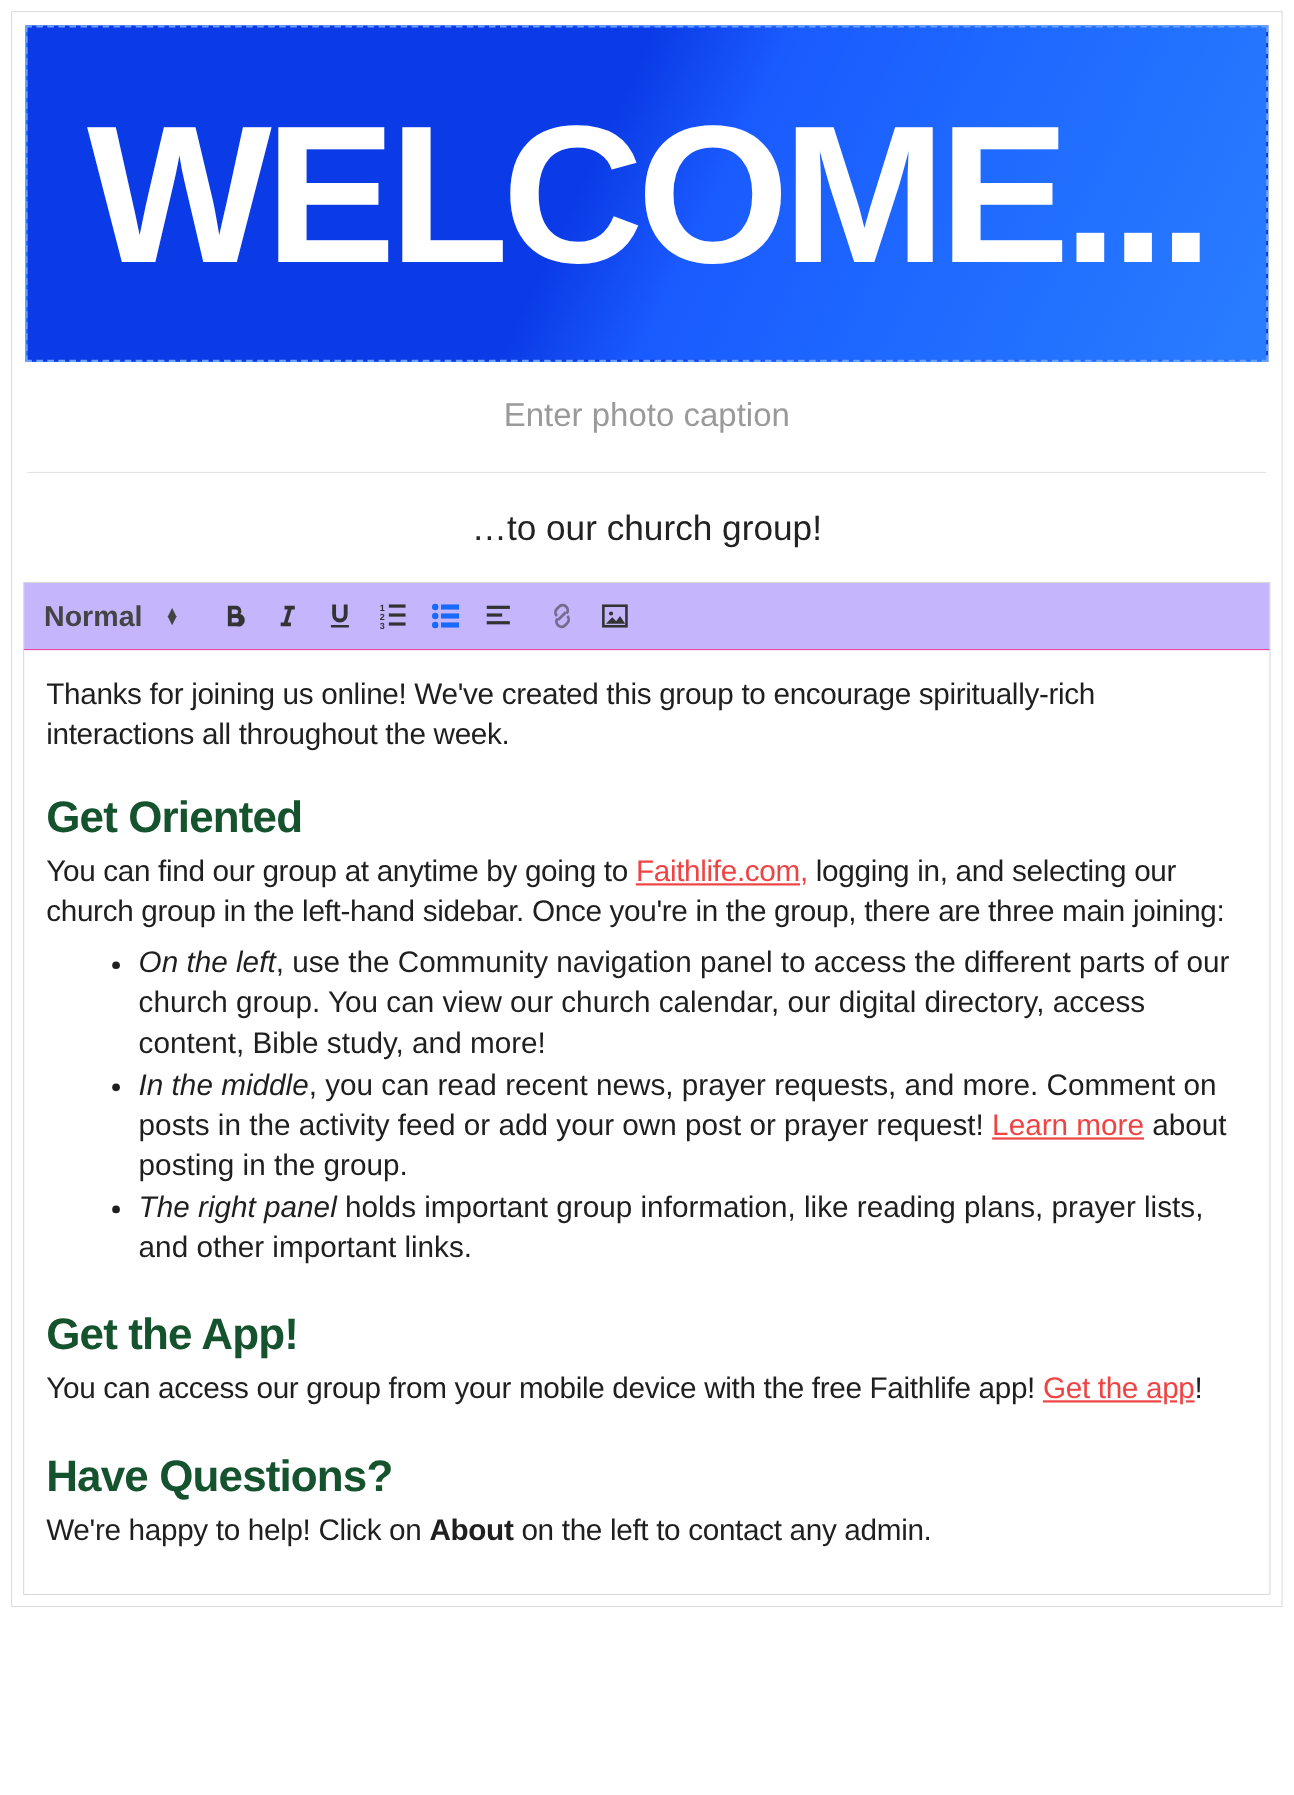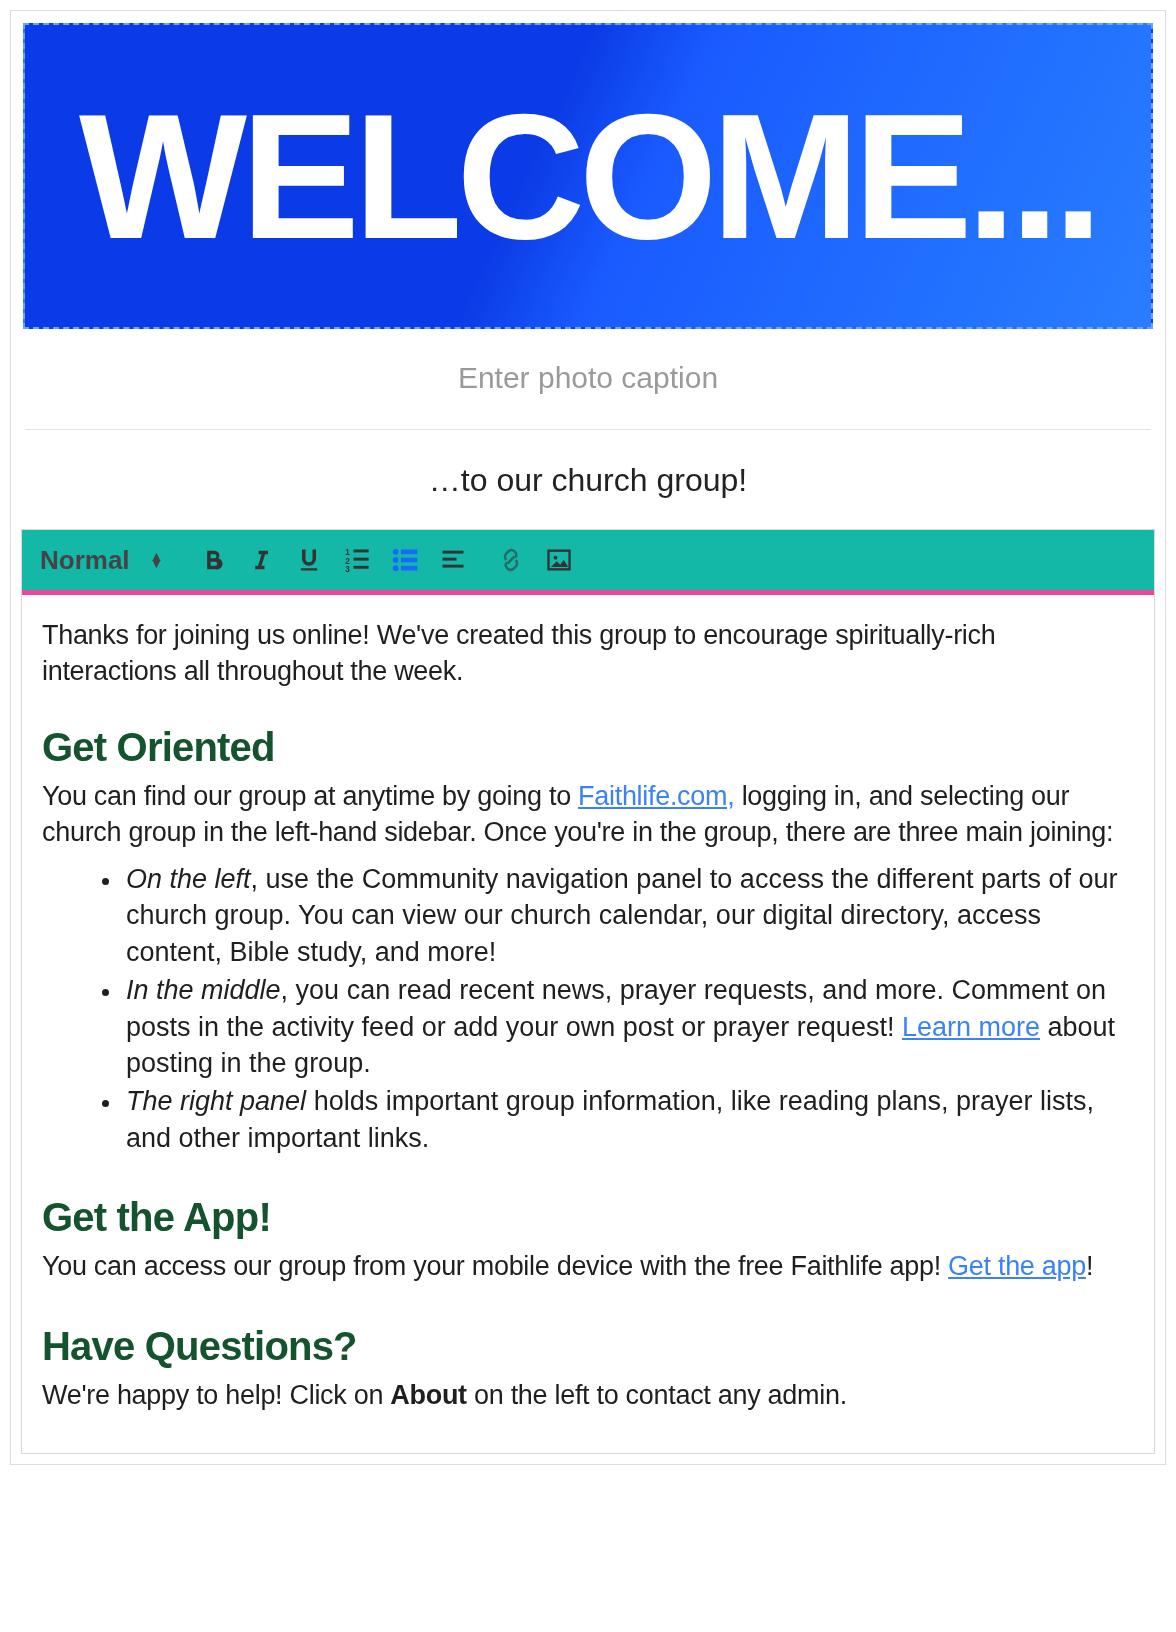--- a/index.html
+++ b/index.html
@@ -51,22 +51,22 @@
   }
   .editor-card {
     border: 1px solid #d9d9d9;
     margin: 0 2px 2px 2px;
   }
   .toolbar {
     display: flex;
     align-items: center;
     gap: 6px;
     padding: 10px 14px;
-    border-bottom: 5px solid #ec4899;
-    background: #14b8a6;
+    border-bottom: 1px solid #ec4899;
+    background: #c4b5fd;
   }
   .fmt-select {
     display: flex;
     align-items: center;
     gap: 20px;
     font-size: 26px;
     font-weight: 600;
     color: #444;
     padding: 4px 6px 4px 4px;
     cursor: pointer;
@@ -103,21 +103,21 @@
   .content h2 {
     font-size: 40px;
     font-weight: 800;
     color: #14532d;
     margin-top: 34px;
     margin-bottom: 4px;
     letter-spacing: -0.8px;
   }
   .content h2.first { margin-top: 30px; }
   .content a {
-    color: #3b82f6;
+    color: #ef4444;
     text-decoration: underline;
   }
   .content ul {
     list-style: disc;
     margin: 6px 0 6px 80px;
   }
   .content ul li {
     margin-bottom: 2px;
     padding-left: 4px;
   }

